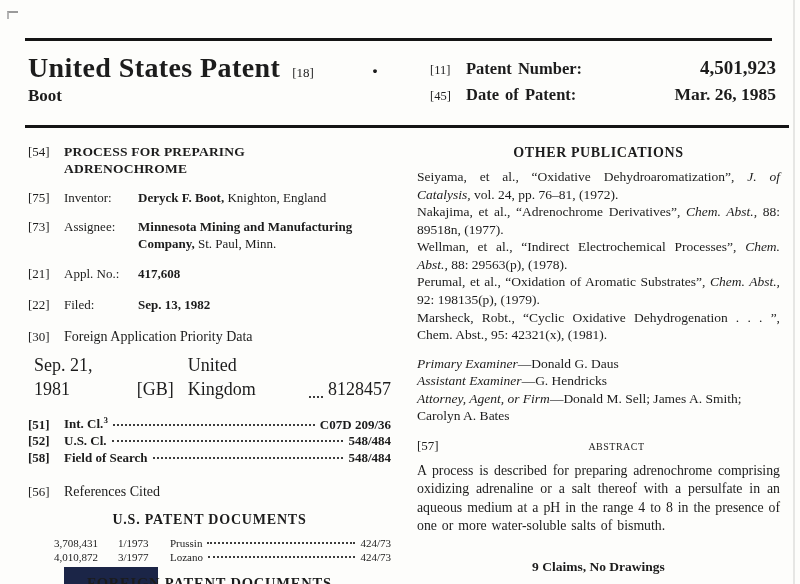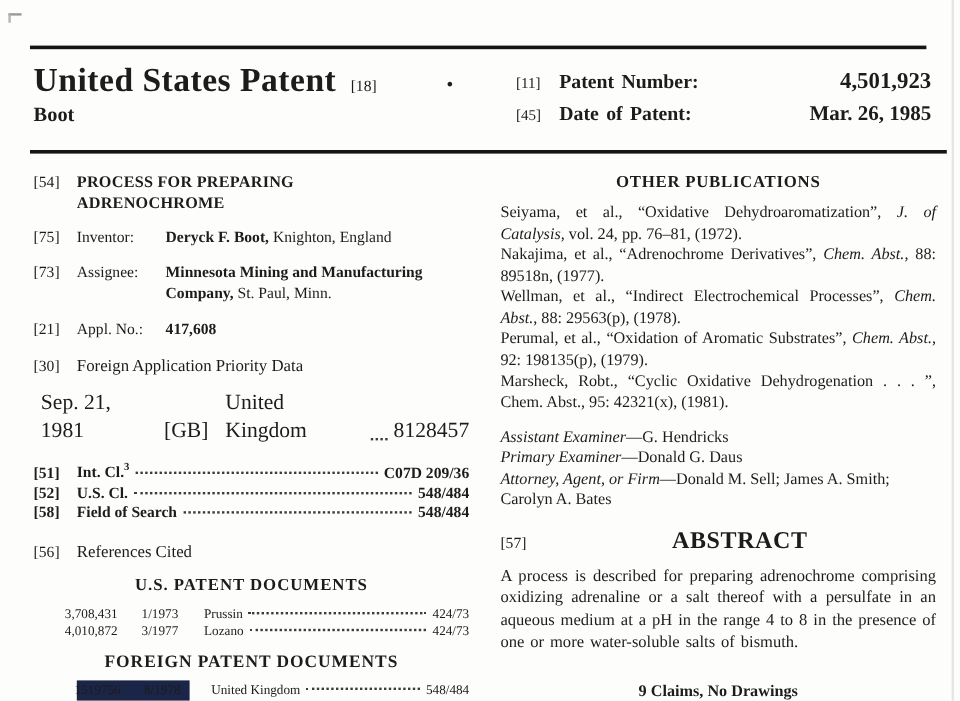--- a/index.html
+++ b/index.html
@@ -57,21 +57,21 @@
   .doc-row .date{width:52px;flex:none;}
   .doc-row.foreign{padding-left:34px;}
   .doc-row.foreign .num{width:58px;}
   .doc-row.foreign .date{width:56px;}
 
   
   .pub-head{text-align:center;font-size:14px;letter-spacing:.6px;font-weight:600;margin-bottom:6px;}
   .pub{text-align:justify;margin:0;}
   .examiners{margin-top:11px;}
   .abstract-head{display:flex;align-items:baseline;margin-top:13px;margin-bottom:7px;}
-  .abstract-head .head{flex:1;text-align:center;font-weight:bold;font-size:20px;letter-spacing:.5px;}
+  .abstract-head .head{flex:1;text-align:center;font-weight:normal;font-size:10px;letter-spacing:.5px;}
   .abstract-text{text-align:justify;font-size:13.8px;line-height:1.34;word-spacing:1.5px;}
   .claims{margin-top:22px;text-align:center;font-weight:bold;font-size:13.5px;}
   sup{font-size:9px;}
 </style>
 </head>
 <body>
 
 <div class="corner-mark"></div>
 <div class="rule" id="top-rule"></div>
 <div class="rule" id="header-rule"></div>
@@ -120,20 +120,25 @@
       <span class="lbl">Assignee:</span>
       <span style="width:218px"><span class="bold">Minnesota Mining and Manufacturing Company,</span><span> St. Paul, Minn.</span></span>
     </div>
 
     <div class="row mb14">
       <span class="code">[21]</span>
       <span class="lbl">Appl. No.:</span>
       <span class="bold">417,608</span>
     </div>
 
+    <div class="row mb14">
+      <span class="code">[22]</span>
+      <span class="lbl">Filed:</span>
+      <span class="bold">Sep. 13, 1982</span>
+    </div>
 
     <div class="row mb8">
       <span class="code">[30]</span>
       <span class="center-head">Foreign Application Priority Data</span>
     </div>
 
     <div class="prio-row mb14">
       <span>Sep. 21, 1981</span>
       <span class="c2">[GB]</span>
       <span class="c3">United Kingdom</span>
@@ -200,22 +205,22 @@
 
     <div class="pub-head">OTHER PUBLICATIONS</div>
 
     <p class="pub"><span>Seiyama, et al., “Oxidative Dehydroaromatization”, </span><span class="it">J. of Catalysis,</span><span> vol. 24, pp. 76–81, (1972).</span></p>
     <p class="pub"><span>Nakajima, et al., “Adrenochrome Derivatives”, </span><span class="it">Chem. Abst.,</span><span> 88: 89518n, (1977).</span></p>
     <p class="pub"><span>Wellman, et al., “Indirect Electrochemical Processes”, </span><span class="it">Chem. Abst.,</span><span> 88: 29563(p), (1978).</span></p>
     <p class="pub"><span>Perumal, et al., “Oxidation of Aromatic Substrates”, </span><span class="it">Chem. Abst.,</span><span> 92: 198135(p), (1979).</span></p>
     <p class="pub"><span>Marsheck, Robt., “Cyclic Oxidative Dehydrogenation . . . ”, </span><span>Chem. Abst.,</span><span> 95: 42321(x), (1981).</span></p>
 
     <div class="examiners">
+      <div><span class="it">Primary Examiner</span><span>—Donald G. Daus</span></div>
       <div><span class="it">Assistant Examiner</span><span>—G. Hendricks</span></div>
-      <div><span class="it">Primary Examiner</span><span>—Donald G. Daus</span></div>
       <div><span class="it">Attorney, Agent, or Firm</span><span>—Donald M. Sell; James A. Smith; Carolyn A. Bates</span></div>
     </div>
 
     <div class="abstract-head">
       <span class="code">[57]</span>
       <span class="head">ABSTRACT</span>
     </div>
 
     <div class="abstract-text">A process is described for preparing adrenochrome comprising oxidizing adrenaline or a salt thereof with a persulfate in an aqueous medium at a pH in the range 4 to 8 in the presence of one or more water-soluble salts of bismuth.</div>
 

